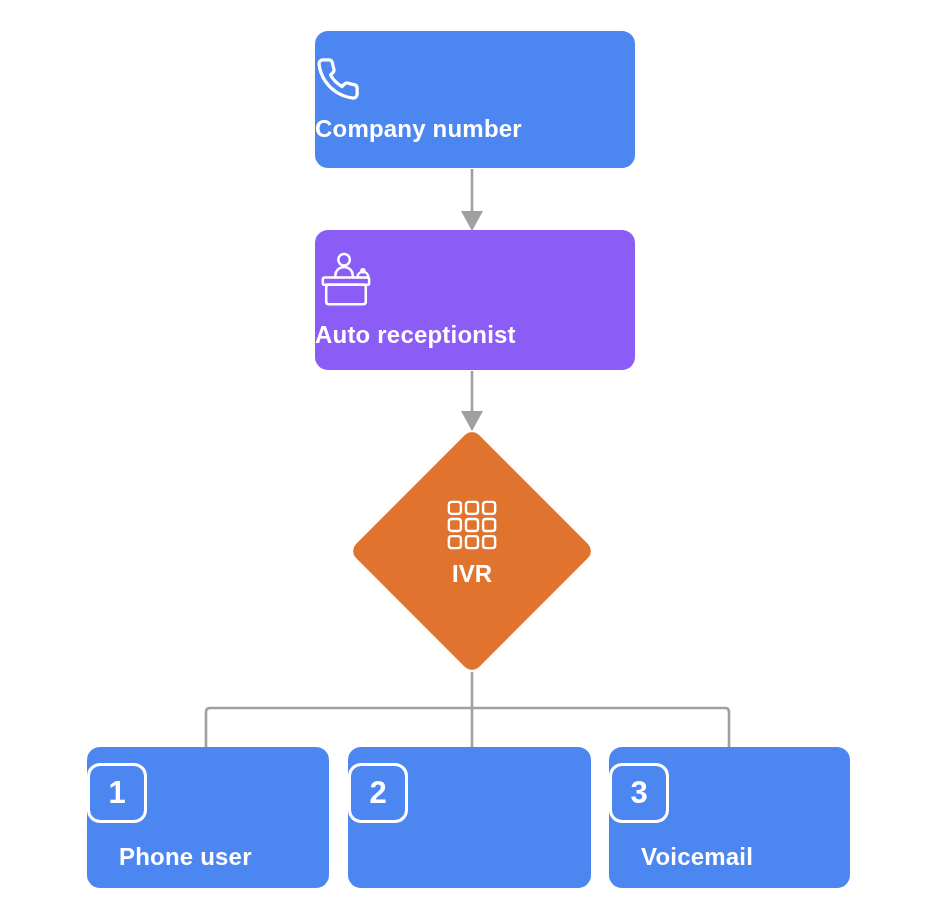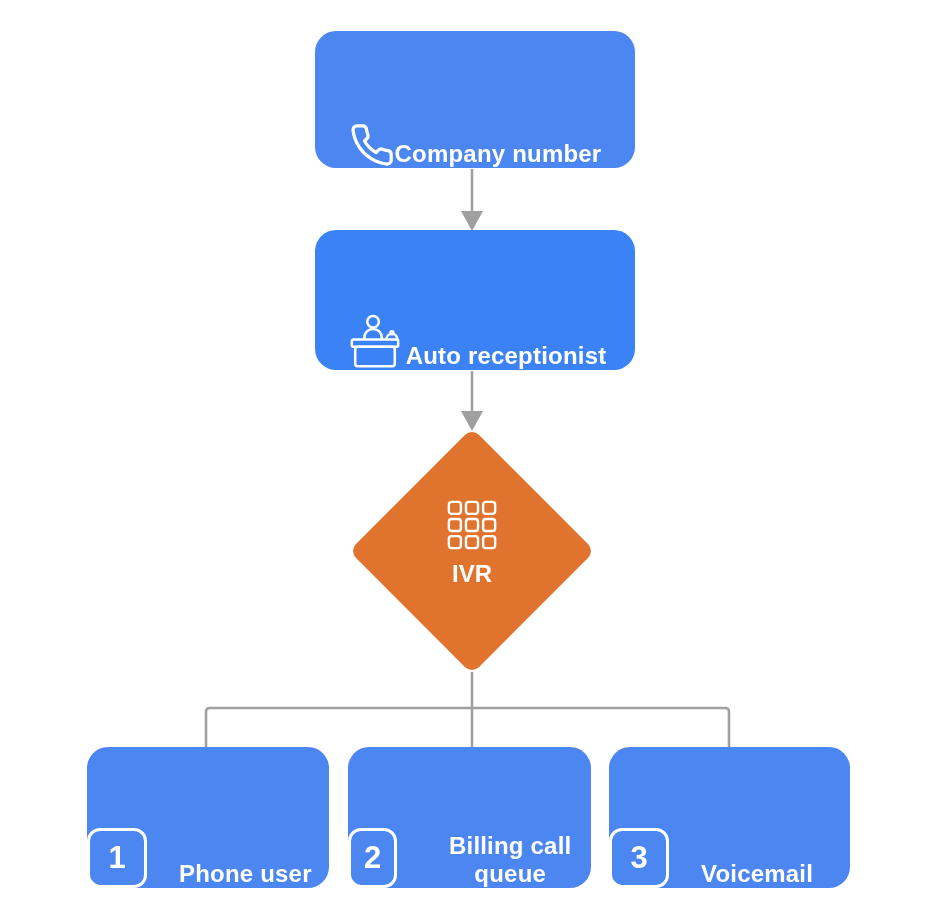--- a/index.html
+++ b/index.html
@@ -4,26 +4,26 @@
 <style>
   html,body{margin:0;padding:0;background:#ffffff;}
   .canvas{
     position:relative;width:930px;height:910px;background:#ffffff;overflow:hidden;
     font-family:"Liberation Sans",sans-serif;
   }
   .connectors{position:absolute;left:0;top:0;z-index:0;}
   .connectors line,.connectors path{stroke:#a0a0a0;stroke-width:2.6;fill:none;}
   .connectors polygon{fill:#a0a0a0;stroke:none;}
   .node{
-    position:absolute;z-index:1;border-radius:21px;color:#ffffff;
-    display:flex;flex-direction:row;align-items:flex-end;justify-content:center;
+    position:absolute;z-index:1;border-radius:13px;color:#ffffff;
+    display:flex;flex-direction:column;align-items:flex-start;justify-content:center;
     text-align:center;
   }
   .blue{background:#4c86f0;}
-  .orange{background:#3b82f6;}
+  .orange{background:#8b5cf6;}
   .node .label{font-size:24px;font-weight:bold;letter-spacing:.2px;}
   .top-node .label{margin-top:13px;}
   .icon{display:block;}
   .icon svg{display:block;stroke:#ffffff;fill:none;stroke-linecap:round;stroke-linejoin:round;}
   .diamond-shape{
     position:absolute;z-index:1;background:#e0732e;border-radius:10px;
     transform:rotate(45deg);
   }
   .diamond-content{
     position:absolute;z-index:2;display:flex;flex-direction:column;
@@ -97,21 +97,20 @@
     <div class="label">IVR</div>
   </div>
 
   <div class="node bottom-node blue" style="left:87px;top:747px;width:242px;height:141px;">
     <div class="badge">1</div>
     <div class="label">Phone user</div>
   </div>
 
   <div class="node bottom-node blue" style="left:348px;top:747px;width:243px;height:141px;">
     <div class="badge">2</div>
-    <div class="label">Billing call queue</div>
   </div>
 
   <div class="node bottom-node blue" style="left:609px;top:747px;width:241px;height:141px;">
     <div class="badge">3</div>
     <div class="label">Voicemail</div>
   </div>
 
 </div>
 
 </body></html>

